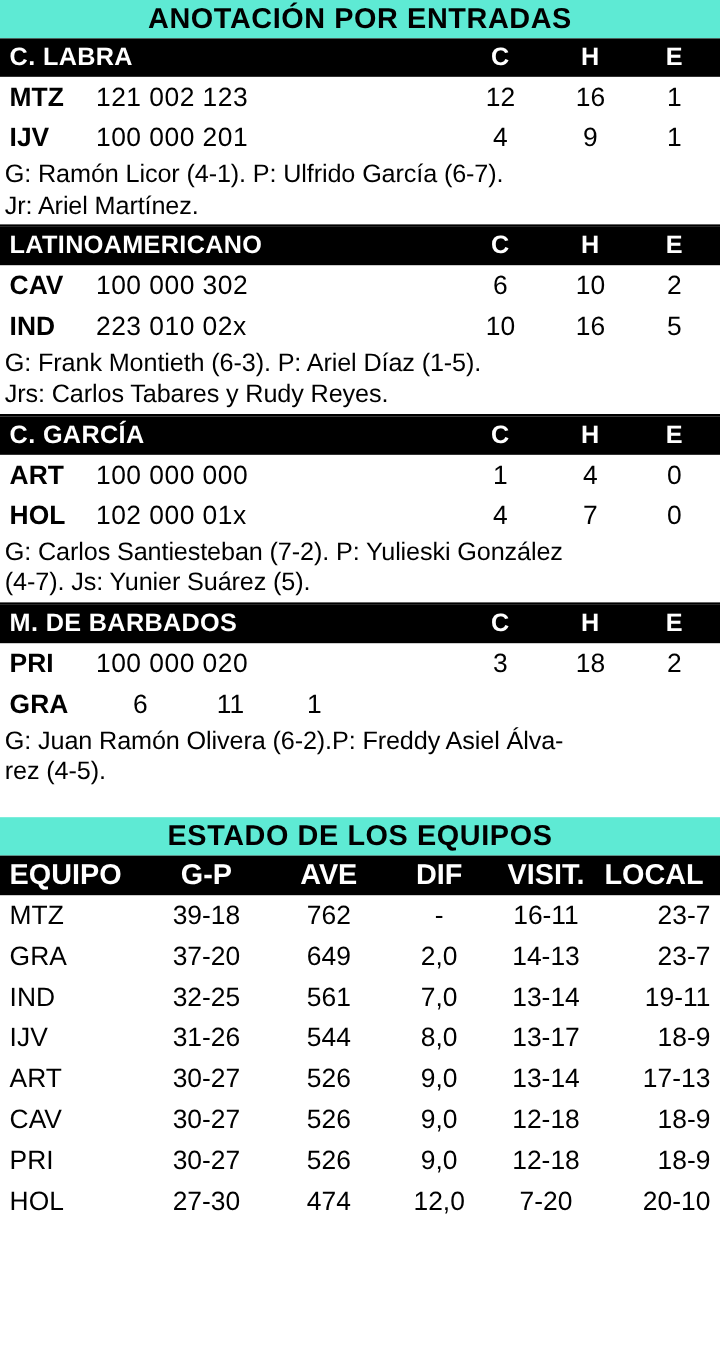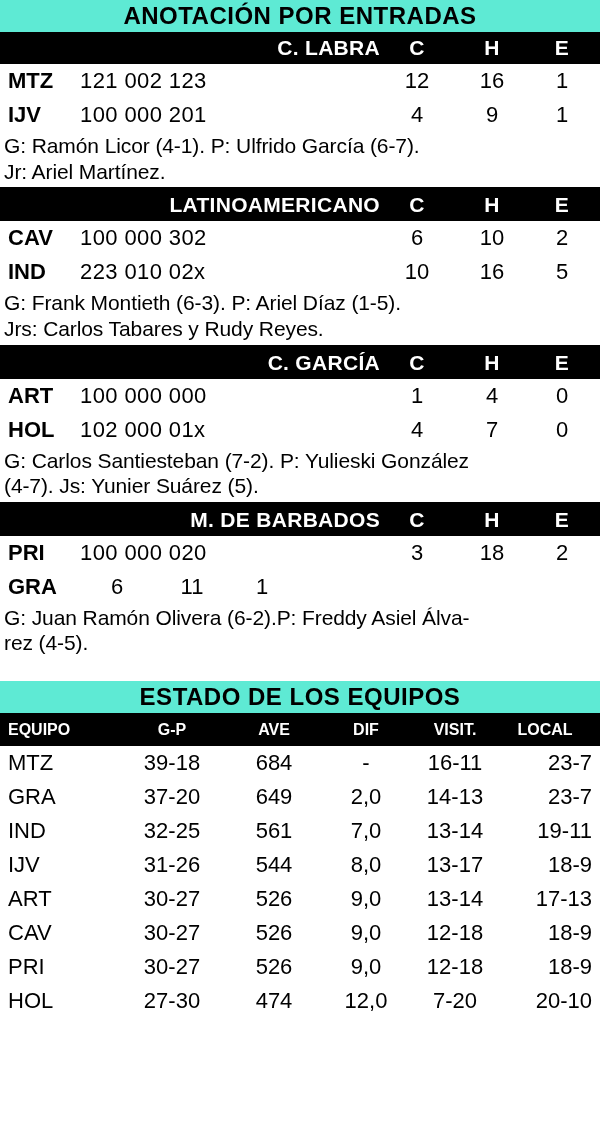--- a/index.html
+++ b/index.html
@@ -38,21 +38,21 @@
     background: #000000;
     color: #ffffff;
     font-weight: bold;
     font-size: 21px;
     height: 32px;
     display: flex;
     align-items: center;
     padding: 0 6px 0 8px;
     letter-spacing: 0.3px;
   }
-  .game-head .gname { flex: 1 1 auto; text-align: right; }
+  .game-head .gname { flex: 1 1 auto; text-align: left; }
   .game-head .col { flex: 0 0 auto; text-align: center; }
   .col-c { width: 74px; }
   .col-h { width: 76px; }
   .col-e { width: 64px; }
 
   .line {
     display: flex;
     align-items: center;
     height: 34px;
     font-size: 22px;
@@ -88,21 +88,21 @@
   .gap {
     height: 22px;
     background: #ffffff;
   }
 
   
   .stand-head {
     background: #000000;
     color: #ffffff;
     font-weight: bold;
-    font-size: 16px;
+    font-size: 24px;
     height: 33px;
     display: flex;
     align-items: center;
     padding: 0 8px;
   }
   .stand-row {
     display: flex;
     align-items: center;
     font-size: 22px;
     height: 34px;
@@ -253,21 +253,21 @@
     <span class="c-gp">G-P</span>
     <span class="c-ave">AVE</span>
     <span class="c-dif">DIF</span>
     <span class="c-vis">VISIT.</span>
     <span class="c-loc">LOCAL</span>
   </div>
 
   <div class="stand-row">
     <span class="c-team">MTZ</span>
     <span class="c-gp">39-18</span>
-    <span class="c-ave">684</span>
+    <span class="c-ave">762</span>
     <span class="c-dif">-</span>
     <span class="c-vis">16-11</span>
     <span class="c-loc">23-7</span>
   </div>
   <div class="stand-row">
     <span class="c-team">GRA</span>
     <span class="c-gp">37-20</span>
     <span class="c-ave">649</span>
     <span class="c-dif">2,0</span>
     <span class="c-vis">14-13</span>

